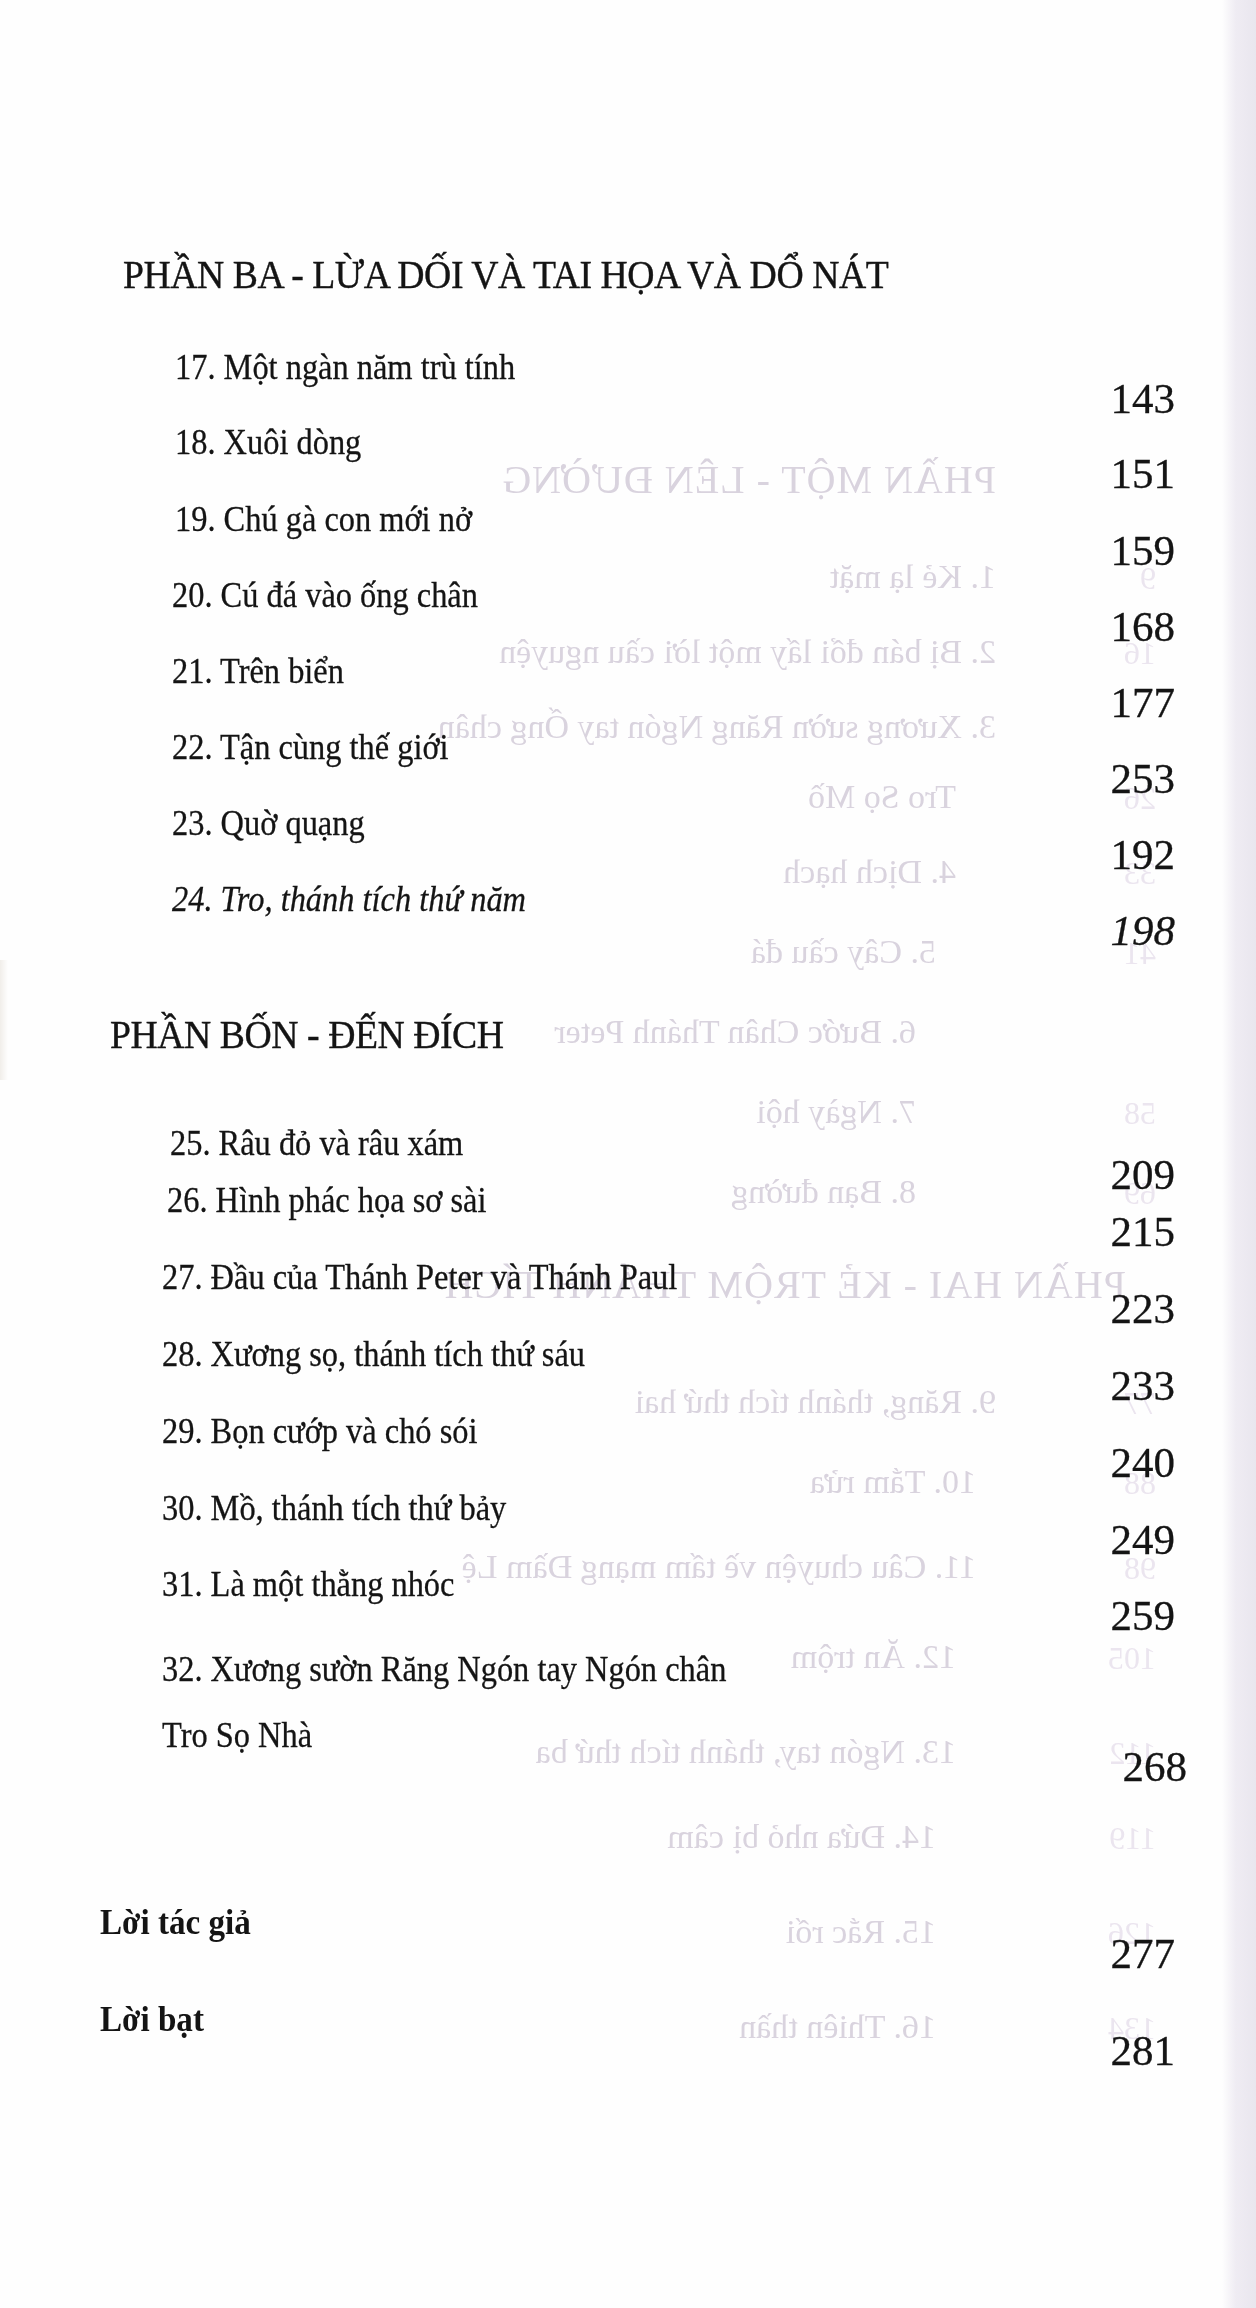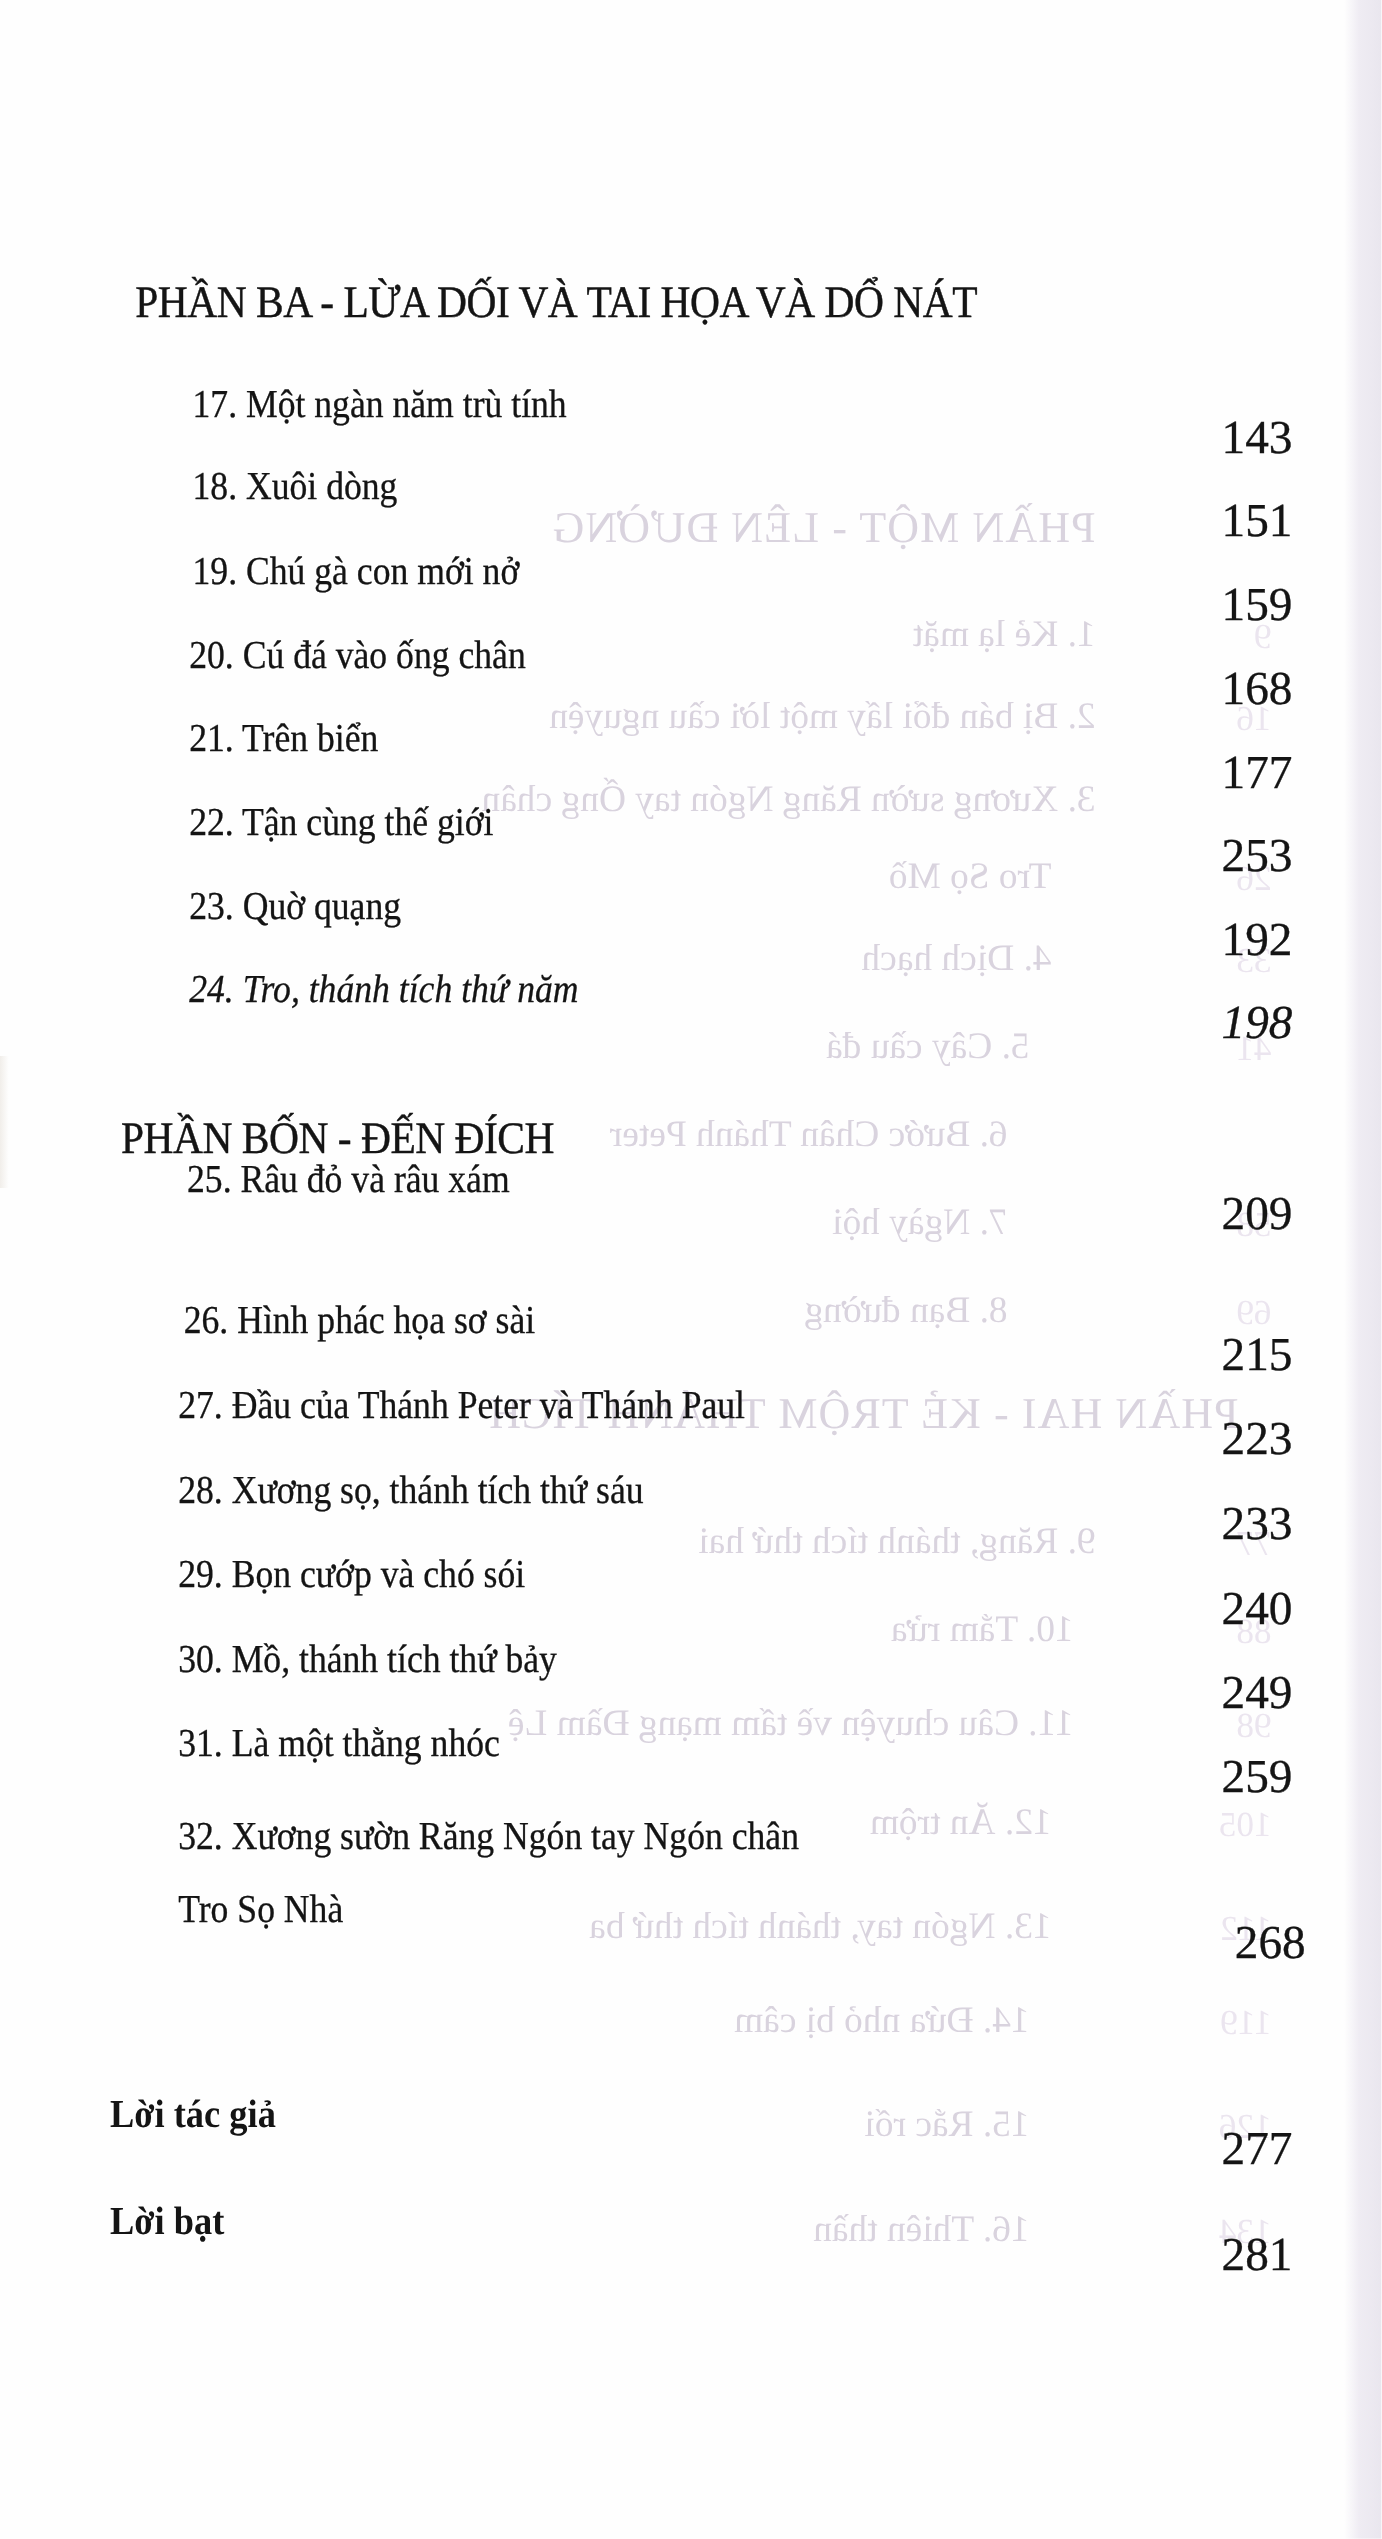--- a/index.html
+++ b/index.html
@@ -188,21 +188,21 @@
       <span class="toc-title" style="left:172px;">23. Quờ quạng</span>
       <span class="toc-page">192</span>
     </div>
     <div class="toc-row" style="top:881px;font-style:italic;">
       <span class="toc-title" style="left:172px;">24. Tro, thánh tích thứ năm</span>
       <span class="toc-page">198</span>
     </div>
 
     <div class="toc-heading" style="left:110px; top:1014px;">PHẦN BỐN - ĐẾN ĐÍCH</div>
 
-    <div class="toc-row" style="top:1054px;">
+    <div class="toc-row" style="top:1125px;">
       <span class="toc-title" style="left:170px;">25. Râu đỏ và râu xám</span>
       <span class="toc-page">209</span>
     </div>
     <div class="toc-row" style="top:1182px;">
       <span class="toc-title" style="left:167px;">26. Hình phác họa sơ sài</span>
       <span class="toc-page">215</span>
     </div>
     <div class="toc-row" style="top:1259px;">
       <span class="toc-title" style="left:162px;">27. Đầu của Thánh Peter và Thánh Paul</span>
       <span class="toc-page">223</span>

